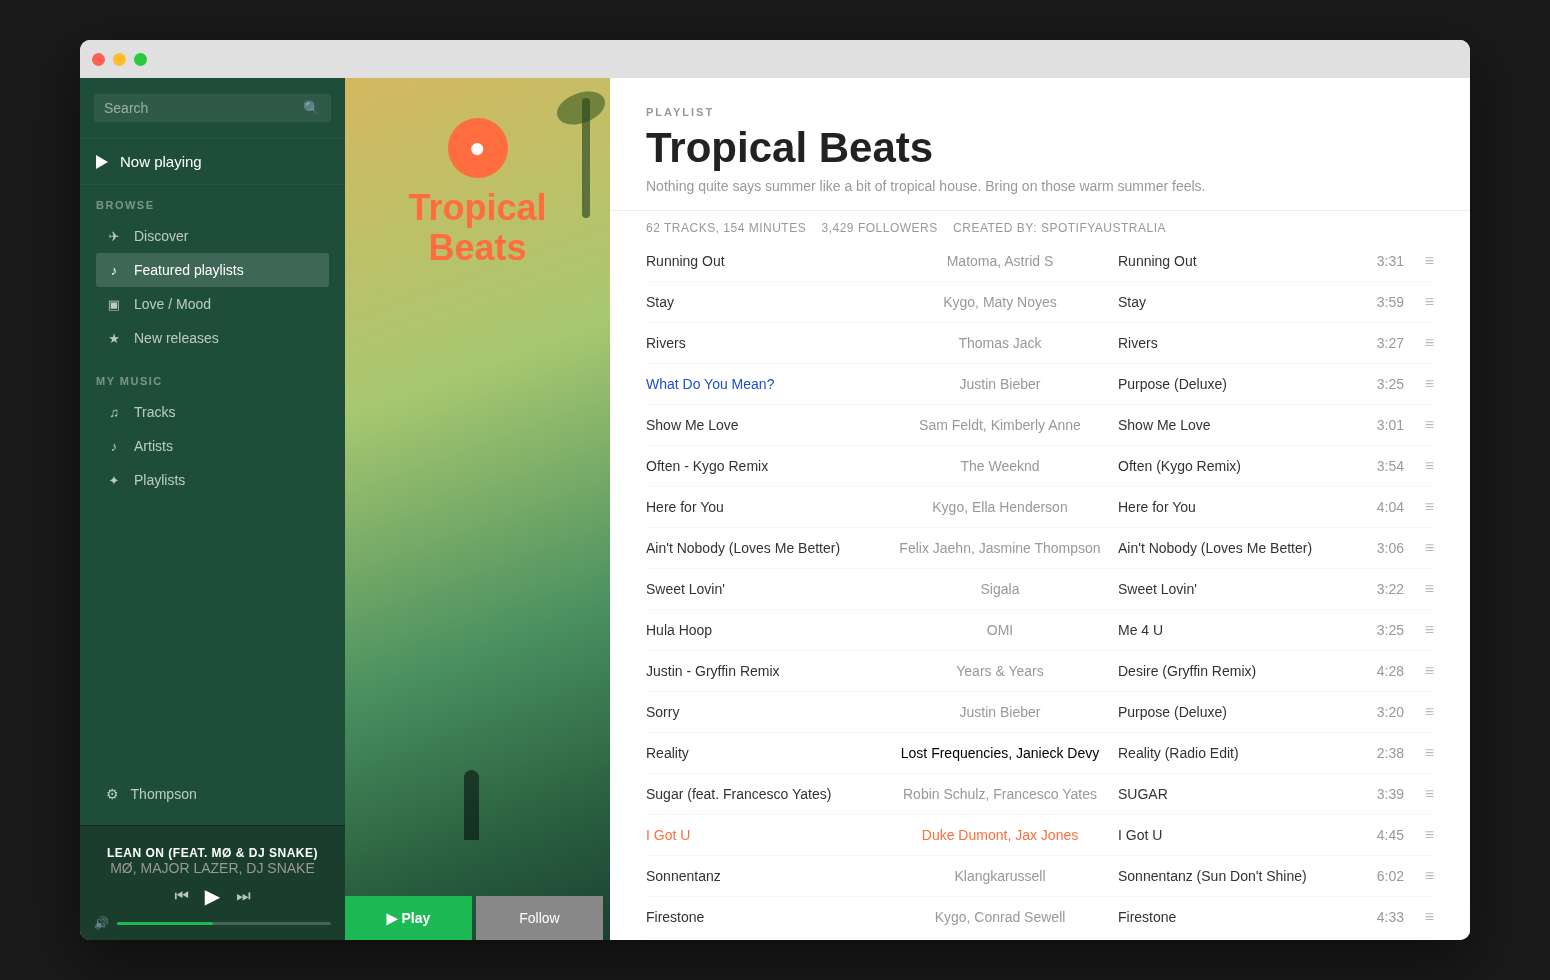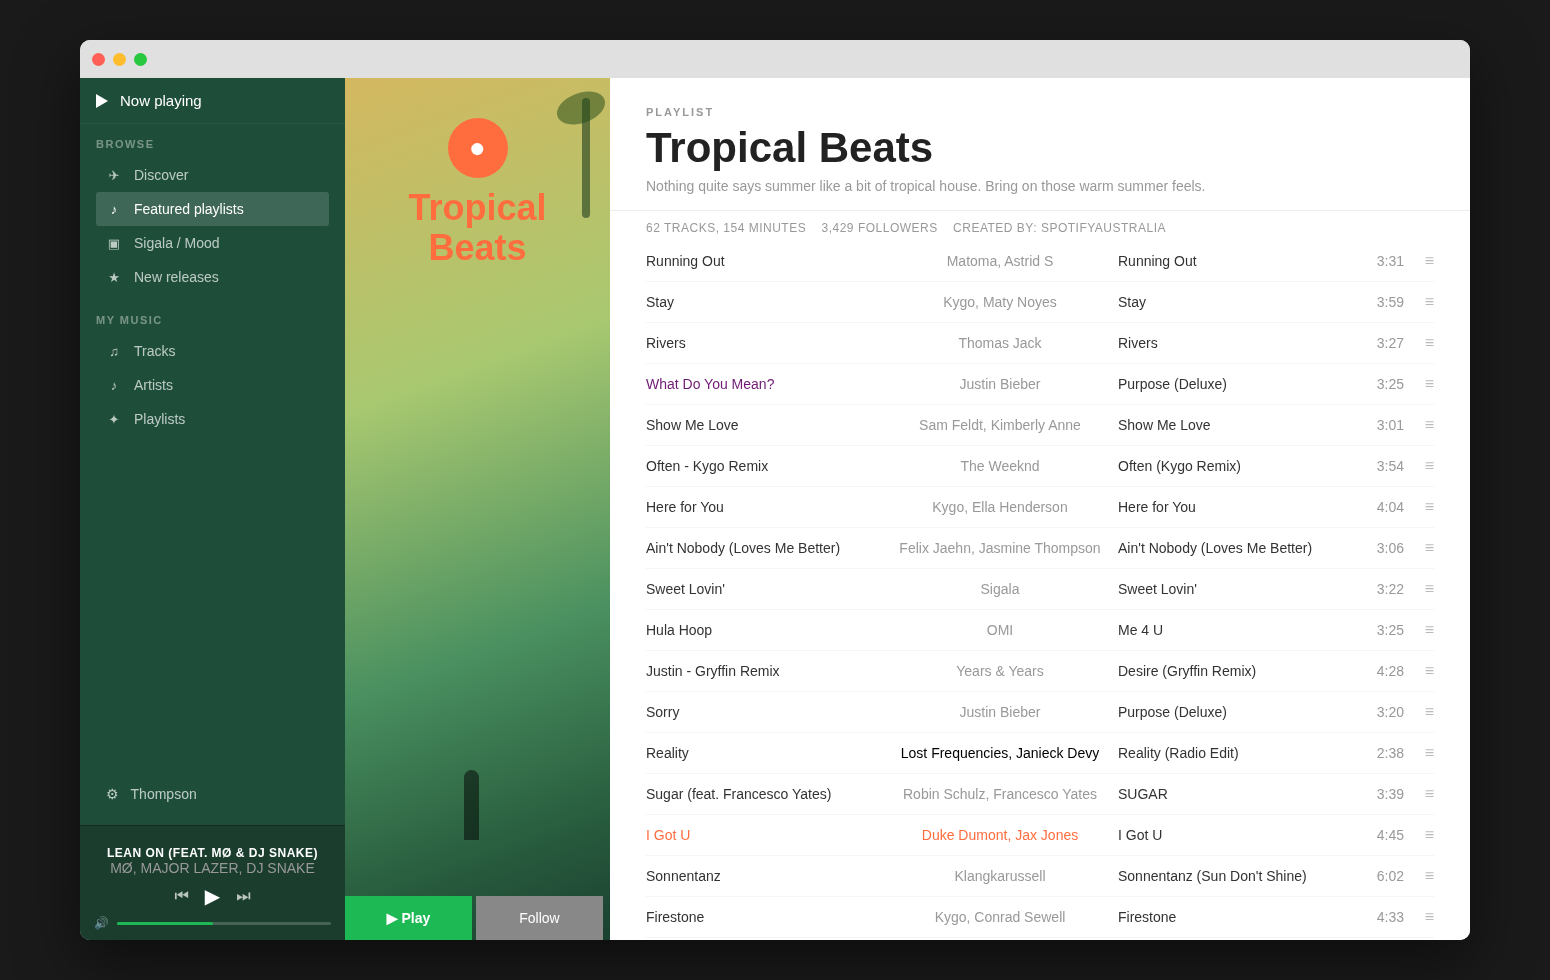--- a/index.html
+++ b/index.html
@@ -259,39 +259,45 @@
   <div class="title-bar">
     <div class="title-bar-btn btn-red"></div>
     <div class="title-bar-btn btn-yellow"></div>
     <div class="title-bar-btn btn-green"></div>
   </div>
 
   <div class="app-body">
 
     <div class="sidebar">
 
+      <div class="search-bar">
+        <div class="search-input-wrap">
+          <input type="text" placeholder="Search" style="">
+          <span class="search-icon-svg">🔍</span>
+        </div>
+      </div>
 
       <div class="now-playing-nav">
         <div class="play-triangle"></div>
         <span>Now playing</span>
       </div>
 
       <div class="browse-section">
         <div class="section-label">BROWSE</div>
         <div class="nav-item">
           <span class="nav-icon">✈</span>
           <span>Discover</span>
         </div>
         <div class="nav-item active">
           <span class="nav-icon">♪</span>
           <span>Featured playlists</span>
         </div>
         <div class="nav-item">
           <span class="nav-icon">▣</span>
-          <span>Sigala / Mood</span>
+          <span>Love / Mood</span>
         </div>
         <div class="nav-item">
           <span class="nav-icon">★</span>
           <span>New releases</span>
         </div>
       </div>
 
       <div class="my-music-section">
         <div class="section-label">MY MUSIC</div>
         <div class="nav-item">
@@ -395,21 +401,21 @@
     <div class="track-menu">≡</div>
   </div>
               <div class="track-row">
     <div class="track-name" style="color:#333">Rivers</div>
     <div class="track-artist" style="color:#999">Thomas Jack</div>
     <div class="track-album">Rivers</div>
     <div class="track-duration">3:27</div>
     <div class="track-menu">≡</div>
   </div>
               <div class="track-row">
-    <div class="track-name" style="color:#701a75">What Do You Mean?</div>
+    <div class="track-name" style="color:#1d4ed8">What Do You Mean?</div>
     <div class="track-artist" style="color:#999">Justin Bieber</div>
     <div class="track-album">Purpose (Deluxe)</div>
     <div class="track-duration">3:25</div>
     <div class="track-menu">≡</div>
   </div>
               <div class="track-row">
     <div class="track-name" style="color:#333">Show Me Love</div>
     <div class="track-artist" style="color:#999">Sam Feldt, Kimberly Anne</div>
     <div class="track-album">Show Me Love</div>
     <div class="track-duration">3:01</div>

